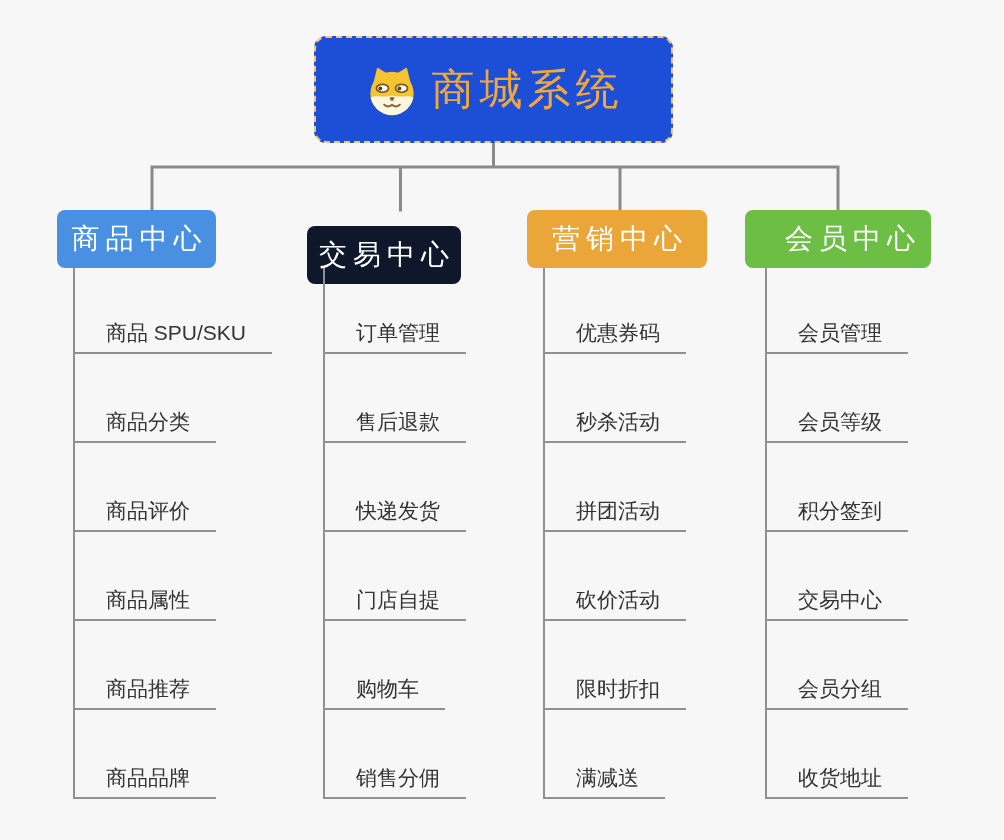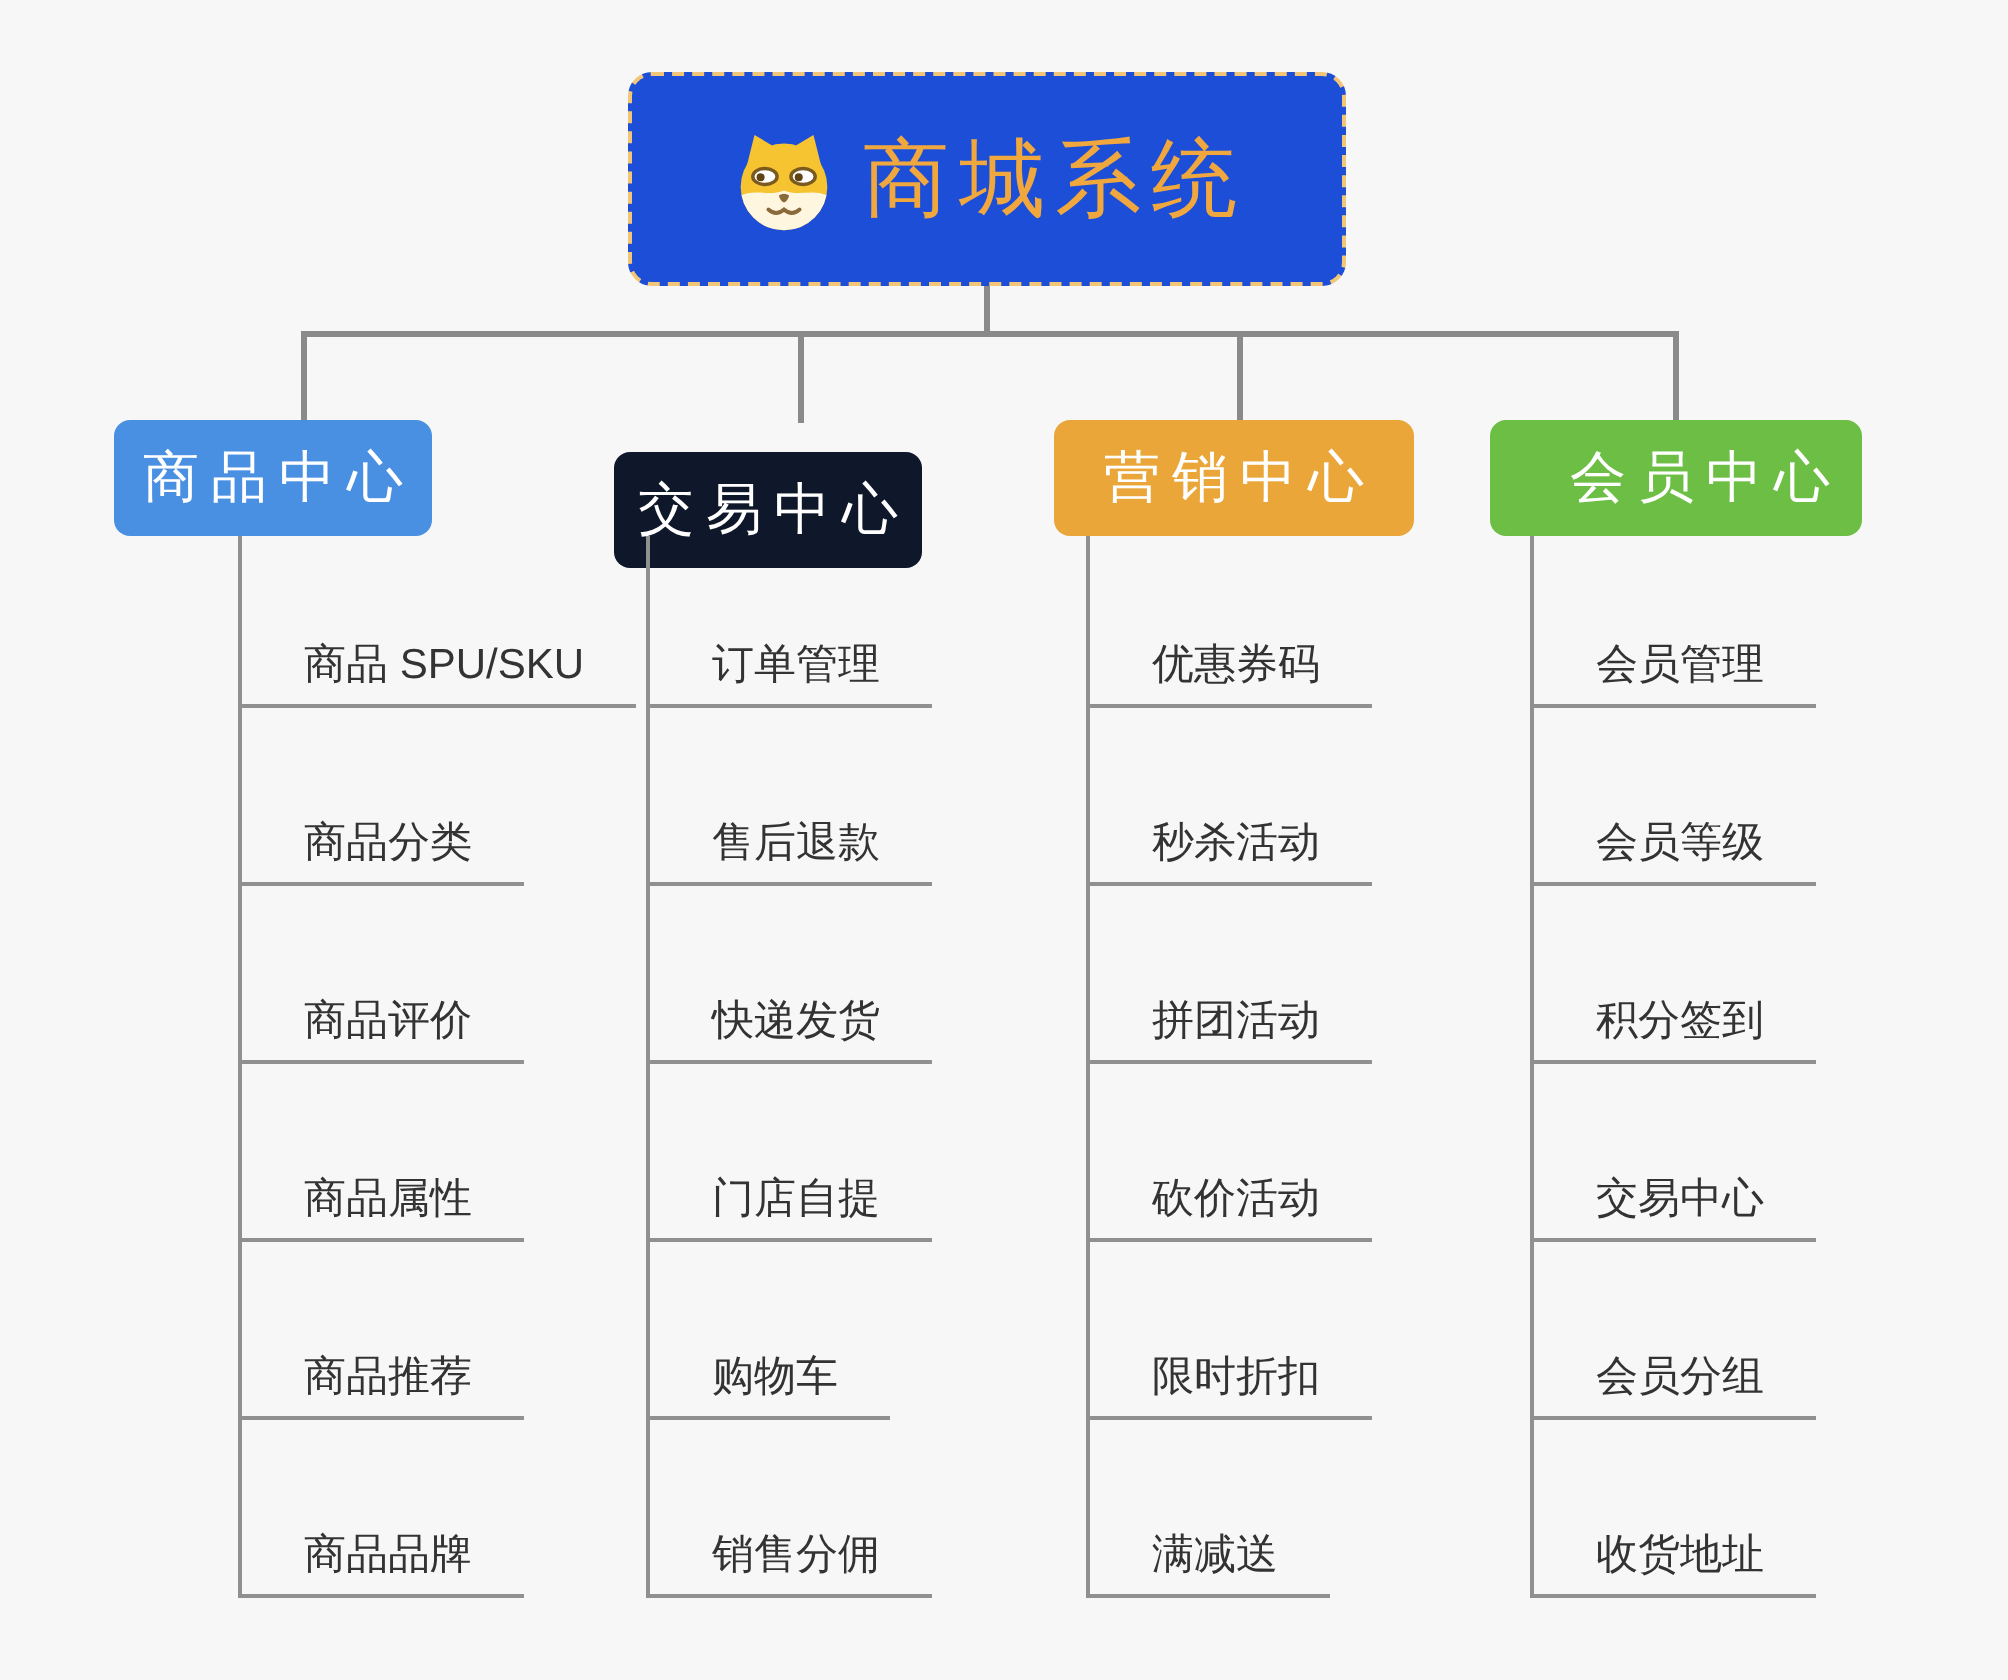--- a/index.html
+++ b/index.html
@@ -81,21 +81,21 @@
         <path d="M23 47 Q27.5 51 32 47 Q36.5 51 41 47" stroke="#8a6a3a" stroke-width="2.2" fill="none" stroke-linecap="round"></path>
       </svg>
     </span>
     <span class="root-title" style="color: rgb(239, 167, 62);">商城系统</span>
   </div>
 
   <div id="branches">
       <div class="branch-node" style="left: 57px; top: 210px; width: 159px; background: rgb(74, 144, 226);">
         <span>商品中心</span>
       </div>
-      <div class="column" style="left: 73px; top: 268px; margin-left: 46px;">
+      <div class="column" style="left: 73px; top: 268px;">
         <div class="item">商品 SPU/SKU</div>
         <div class="item">商品分类</div>
         <div class="item">商品评价</div>
         <div class="item">商品属性</div>
         <div class="item">商品推荐</div>
         <div class="item">商品品牌</div>
       </div>
       <div class="branch-node" style="left: 307px; top: 210px; width: 154px; background: #0f172a; margin-top: 16px;">
         <span>交易中心</span>
       </div>

